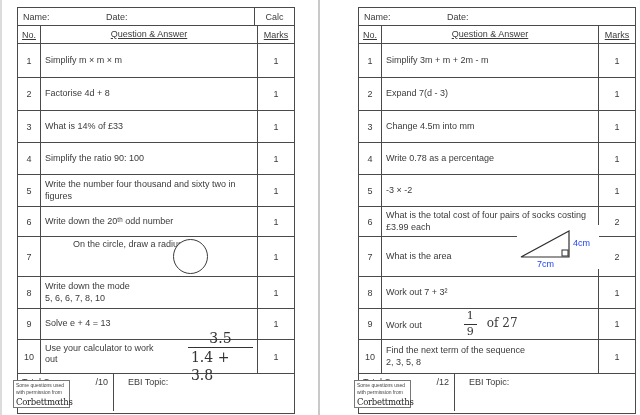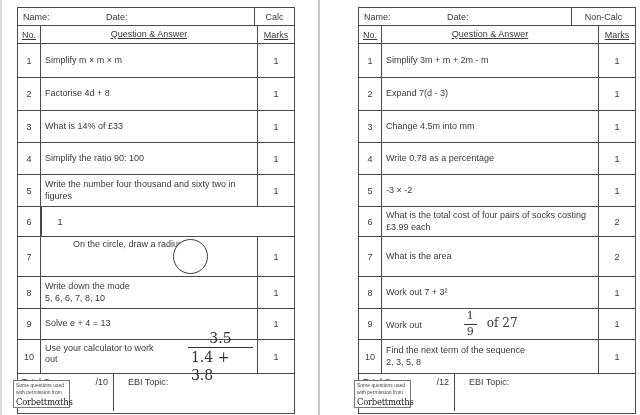--- a/index.html
+++ b/index.html
@@ -90,20 +90,21 @@
     <div class="cell marks">1</div>
   </div>
   <div class="row rq5">
     <div class="cell no">5</div>
     <div class="cell qa">Write the number four thousand and sixty two in
 figures</div>
     <div class="cell marks">1</div>
   </div>
   <div class="row rq6">
     <div class="cell no">6</div>
+    <div class="cell qa">Write down the 20ᵗʰ odd number</div>
     <div class="cell marks">1</div>
   </div>
   <div class="row rq7">
     <div class="cell no">7</div>
     <div class="cell qa vtop">On the circle, draw a radius</div>
     <div class="circle-fig"></div>
     <div class="cell marks">1</div>
   </div>
   <div class="row rq8">
     <div class="cell no">8</div>
@@ -141,21 +142,20 @@
     <div class="foot-right">EBI Topic:</div>
   </div>
 </div>
 
 <div class="sheet sheet-right">
   <div class="row rh1">
     <div class="h1-left">
       <span>Name:</span>
       <span class="h1-date">Date:</span>
     </div>
-    <div class="h1-mode">Non-Calc</div>
   </div>
   <div class="row rh2">
     <div class="cell no">No.</div>
     <div class="cell qa center">Question &amp; Answer</div>
     <div class="cell marks">Marks</div>
   </div>
 
   <div class="row rq1">
     <div class="cell no">1</div>
     <div class="cell qa">Simplify   3m + m + 2m - m</div>
@@ -183,20 +183,28 @@
   </div>
   <div class="row rq6">
     <div class="cell no">6</div>
     <div class="cell qa">What is the total cost of four pairs of socks costing
 £3.99 each</div>
     <div class="cell marks">2</div>
   </div>
   <div class="row rq7">
     <div class="cell no">7</div>
     <div class="cell qa">What is the area</div>
+    <div class="tri-fig">
+      <svg width="82" height="44" viewBox="0 0 82 44">
+        <polygon points="4,32 52,32 52,6" fill="none" stroke="#2f2f2f" stroke-width="1.2"></polygon>
+        <rect x="45" y="25" width="6" height="6" fill="none" stroke="#2f2f2f" stroke-width="1"></rect>
+        <text x="56" y="21" font-size="9" fill="#2244ee">4cm</text>
+        <text x="20" y="42" font-size="9" fill="#2244ee">7cm</text>
+      </svg>
+    </div>
     <div class="cell marks">2</div>
   </div>
   <div class="row rq8">
     <div class="cell no">8</div>
     <div class="cell qa">Work out 7 + 3²</div>
     <div class="cell marks">1</div>
   </div>
   <div class="row rq9">
     <div class="cell no">9</div>
     <div class="cell qa">

